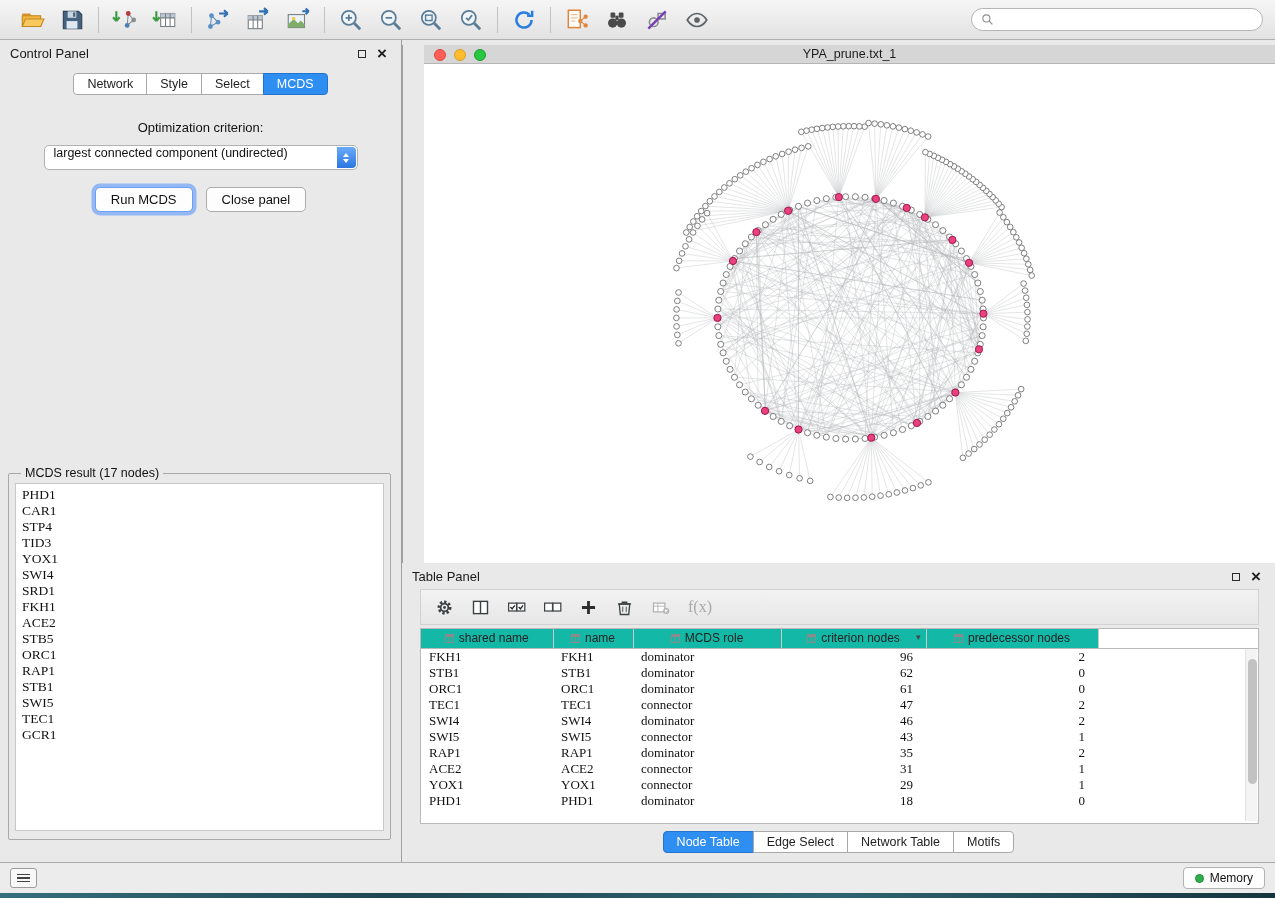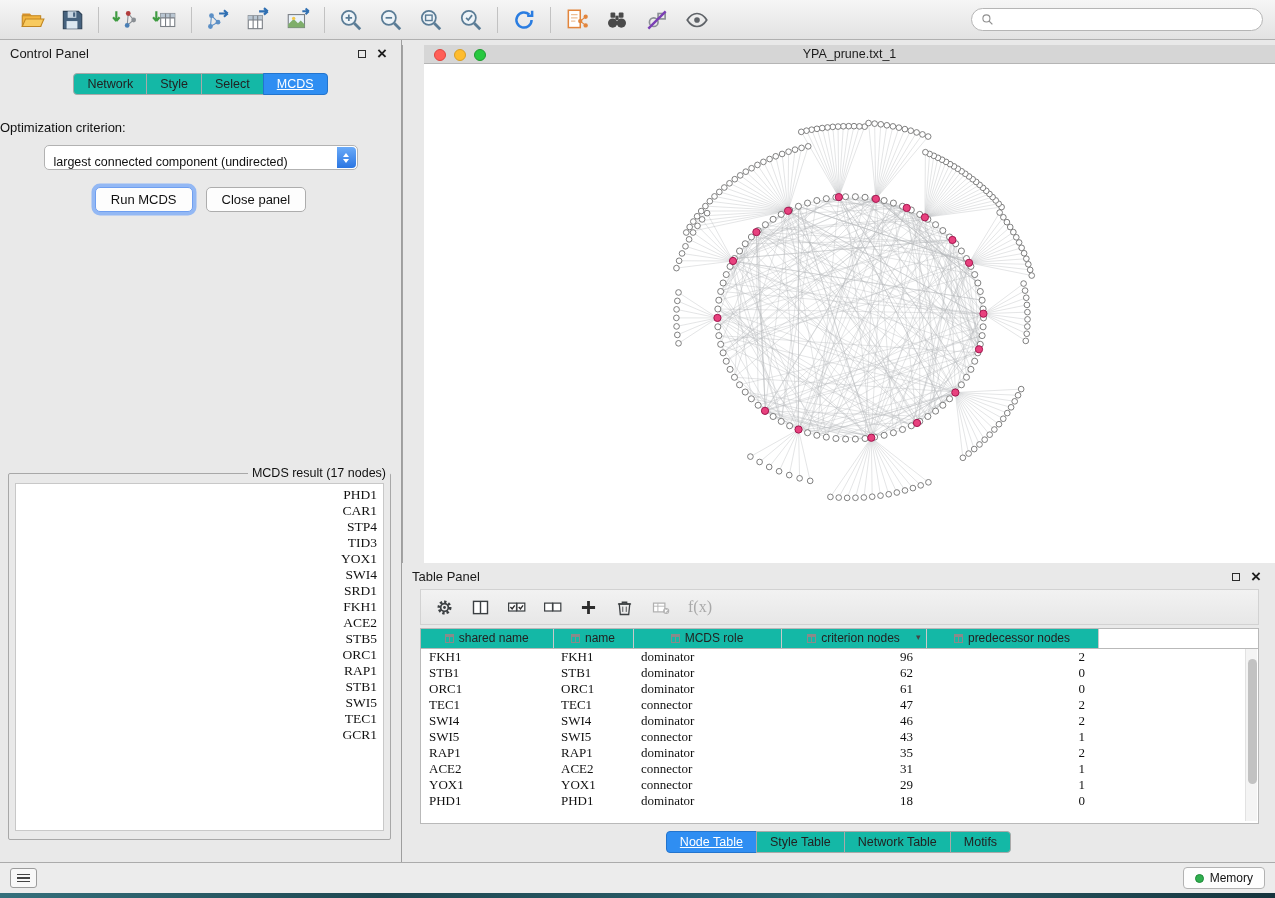--- a/index.html
+++ b/index.html
@@ -20,36 +20,36 @@
 .right-area { flex:1; display:flex; flex-direction:column; background:#e9e9e9; padding-top:5px; min-width:0; }
 
 
 .panel-header { display:flex; align-items:center; padding:6px 14px 4px 10px; font-size:13px; color:#1a1a1a; }
 .win-btns { margin-left:auto; display:flex; gap:11px; align-items:center; }
 .float-ico { width:8px; height:8px; border:1.4px solid #2c2c2c; display:inline-block; }
 .close-ico { font-size:17px; font-weight:bold; line-height:10px; color:#1c1c1c; }
 
 
 .seg { display:flex; justify-content:center; }
-.seg-tab { padding:3px 13px; font-size:12.5px; background:#14b8a6; border:1px solid #a9a9a9; margin-left:-1px; color:#222; white-space:nowrap; }
+.seg-tab { padding:3px 13px; font-size:12.5px; background:#ffffff; border:1px solid #a9a9a9; margin-left:-1px; color:#222; white-space:nowrap; }
 .seg-tab:first-child { border-radius:4px 0 0 4px; margin-left:0; }
 .seg-tab:last-child { border-radius:0 4px 4px 0; }
-.seg-tab.active { background:#2f8ef2; border-color:#2374cd; color:#fff;text-decoration:underline; }
+.seg-tab.active { background:#2f8ef2; border-color:#2374cd; color:#fff; }
 
 
 .cp-tabs { margin-top:8px; }
-.opt-label { font-size:13px; margin-top:25px; }
-.combo { width:314px; height:25px; margin:10px auto 0; background:#fff; border:1px solid #b2b2b2; border-radius:5px; display:flex; align-items:flex-end; padding-left:9px; font-size:12.5px; position:relative; }
+.opt-label { text-align:center; font-size:13px; margin-top:25px; }
+.combo { width:314px; height:25px; margin:10px auto 0; background:#fff; border:1px solid #b2b2b2; border-radius:5px; display:flex; align-items:flex-start; padding-left:9px; font-size:12.5px; position:relative; }
 .combo-btn { position:absolute; right:1px; top:1px; bottom:1px; width:19px; background:linear-gradient(#6aaaf8,#2b76e2); border-radius:0 4px 4px 0; display:flex; flex-direction:column; align-items:center; justify-content:center; gap:2px; }
 .tri-up { width:0; height:0; border-left:3.5px solid transparent; border-right:3.5px solid transparent; border-bottom:4.5px solid #fff; }
 .tri-down { width:0; height:0; border-left:3.5px solid transparent; border-right:3.5px solid transparent; border-top:4.5px solid #fff; }
 .btn-row { display:flex; justify-content:center; gap:13px; margin-top:17px; }
 .btn { background:#fdfdfd; border:1px solid #adadad; border-radius:5px; padding:4px 15px; font-size:13px; color:#111; }
 .btn.focus { box-shadow:0 0 0 3.5px rgba(77,144,254,.55); border-color:#6f9ff0; }
-.mcds-fieldset { position:absolute; left:8px; right:10px; top:426px; height:374px; border:1px solid #a8a8a8; border-radius:2px; padding:3px 6px 8px;text-align:right; }
+.mcds-fieldset { position:absolute; left:8px; right:10px; top:426px; height:374px; border:1px solid #a8a8a8; border-radius:2px; padding:3px 6px 8px; }
 .mcds-fieldset legend { font-size:12.5px; padding:0 4px; margin-left:6px; color:#111; }
 .result-list { background:#fff; border:1px solid #c8c8c8; width:100%; height:348px; padding:3px 6px; overflow:hidden; }
 .result-item { font-family:"Liberation Serif",serif; font-size:13.5px; line-height:16px; color:#111; }
 
 
 .network-window { height:518px; flex:none; display:flex; flex-direction:column; border-left:1px solid #a3a3a3;padding-left:21px; }
 .net-titlebar { height:19px; flex:none; background:#d6d6d6; border-bottom:1px solid #b5b5b5; position:relative; display:flex; align-items:center; justify-content:center; font-size:12.5px; color:#1c1c1c; }
 .lights { position:absolute; left:10px; top:3.5px; display:flex; gap:8px; }
 .light { width:12px; height:12px; border-radius:50%; }
 .light.red { background:#ff5f57; border:1px solid #e0443e; }
@@ -1109,21 +1109,21 @@
                 <td></td>
               </tr>
             </tbody>
         </table>
         <div class="vscroll">
             <div class="vthumb"></div>
           </div>
       </div>
       <div class="seg tp-tabs">
           <div class="seg-tab active">Node Table</div>
-          <div class="seg-tab">Style Table</div>
+          <div class="seg-tab">Edge Select</div>
           <div class="seg-tab">Network Table</div>
           <div class="seg-tab">Motifs</div>
         </div>
     </div>
   </div>
 </div>
 
 <div class="status">
   <div class="burger-btn">
       <i></i>

